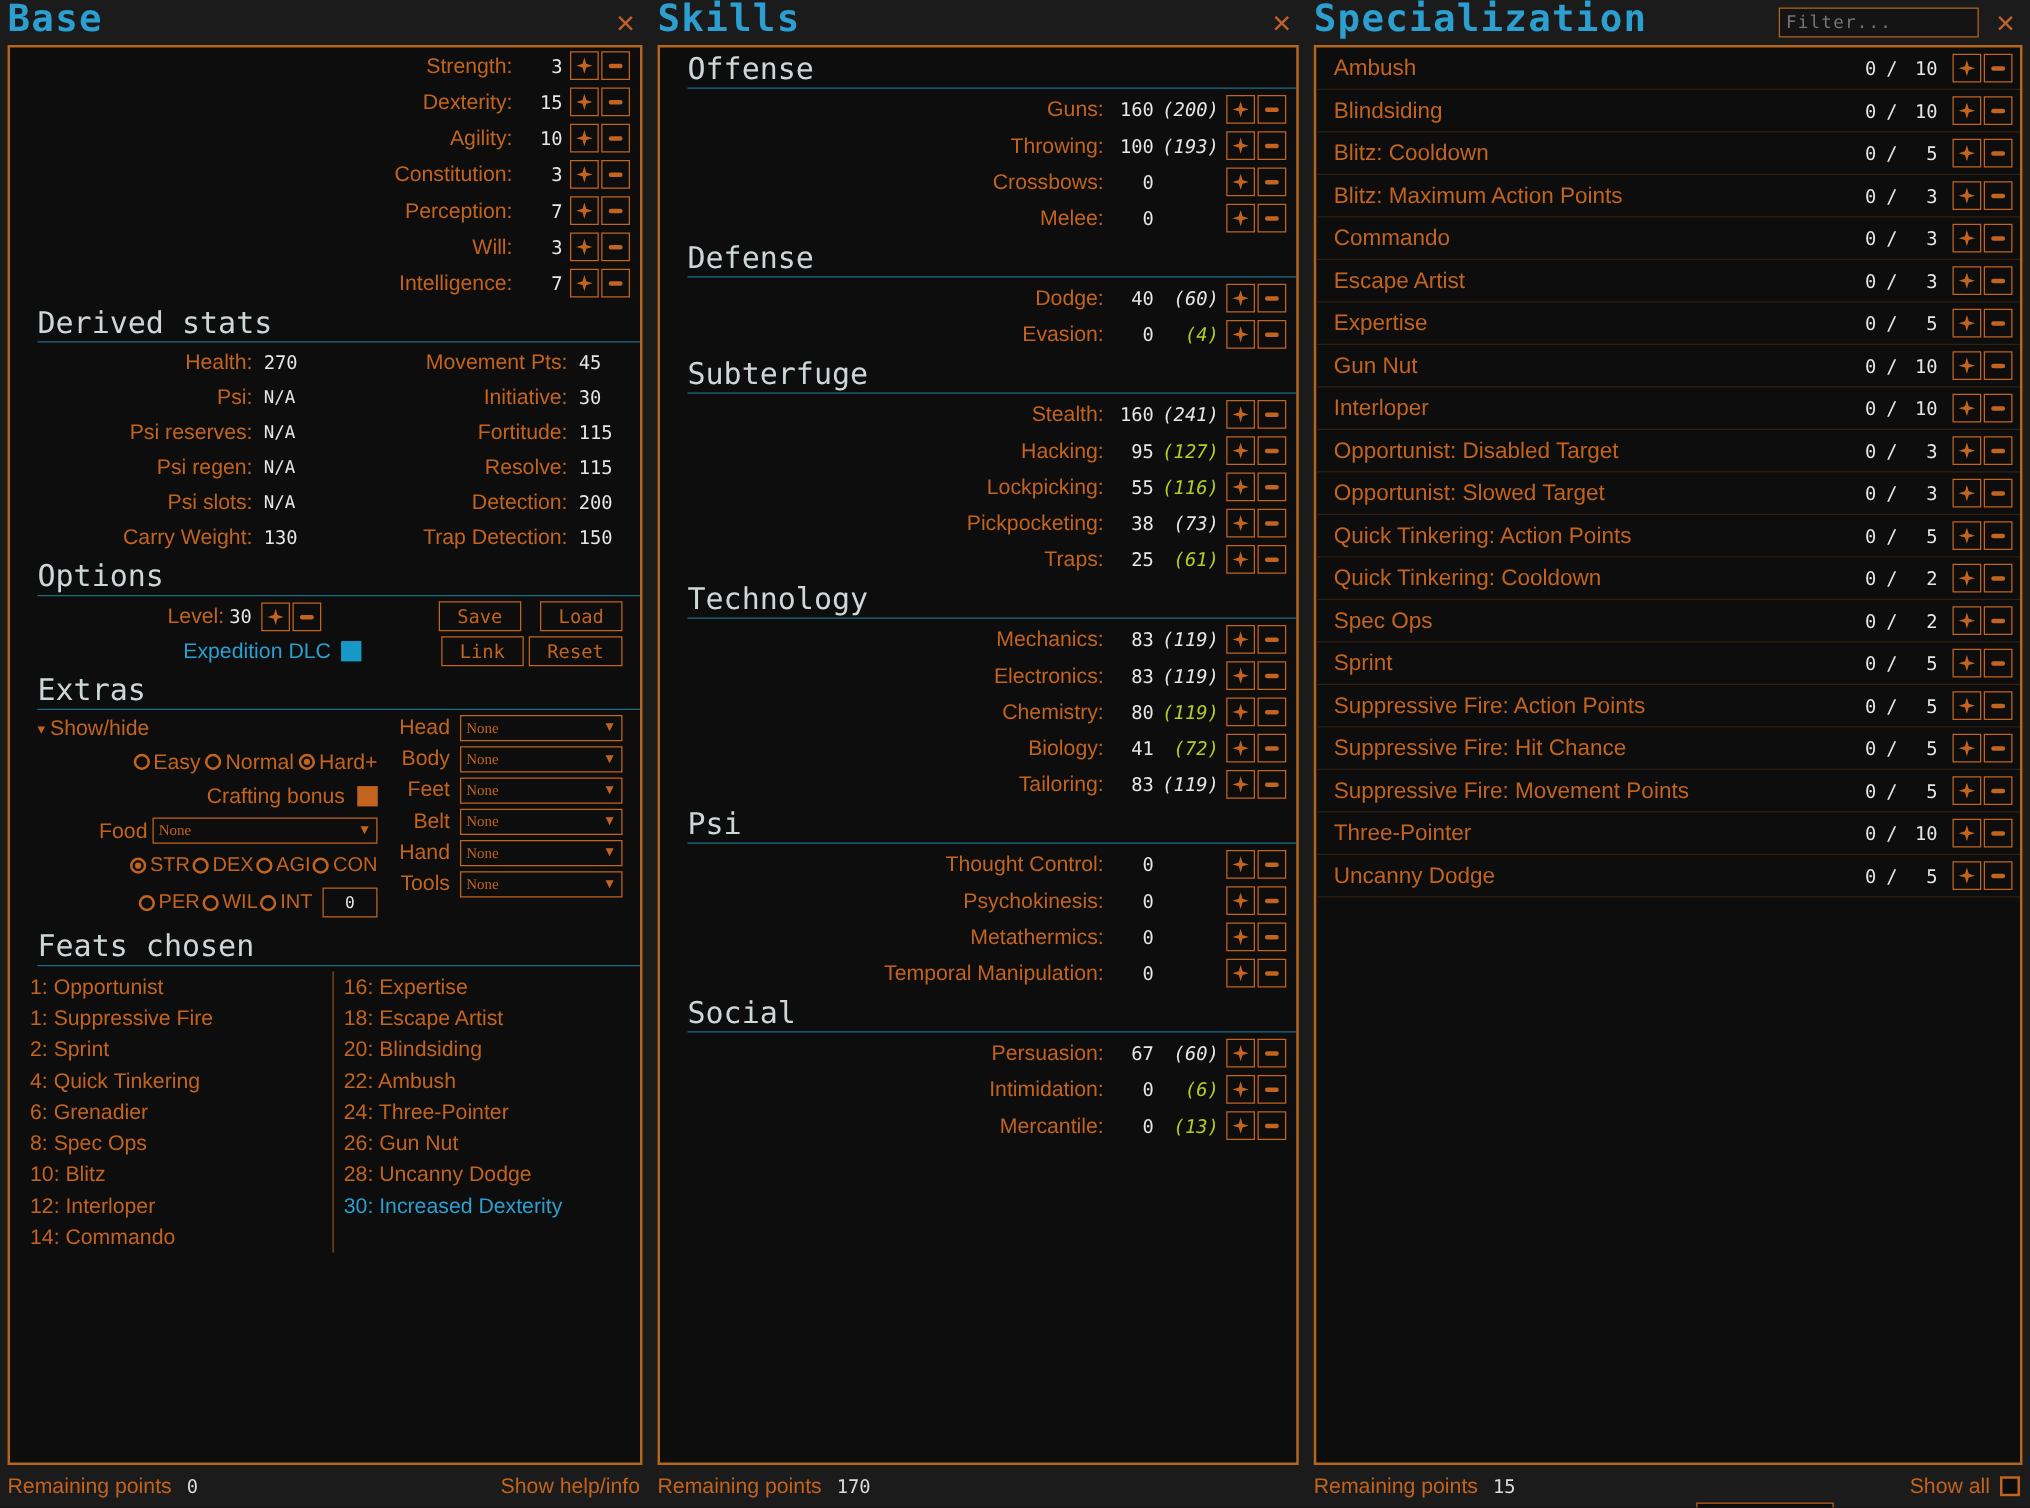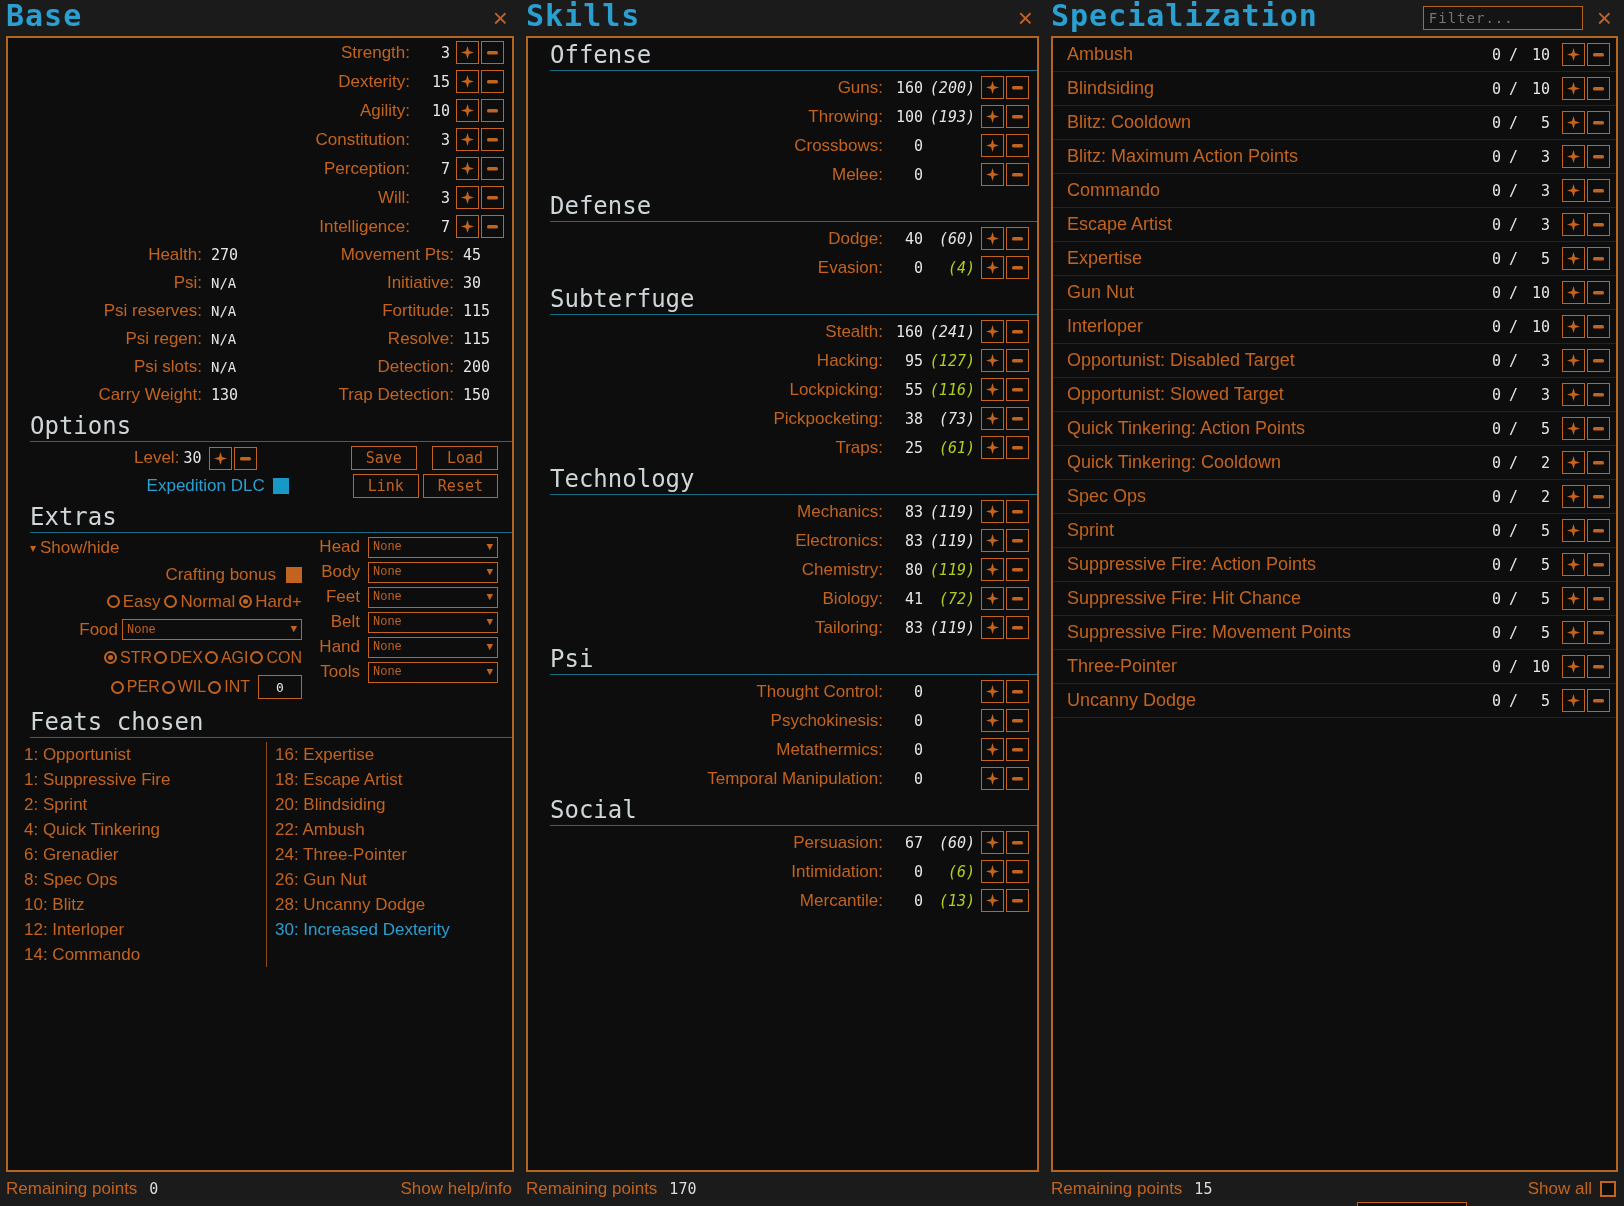--- a/index.html
+++ b/index.html
@@ -264,21 +264,21 @@
   .radio-item.compact .lbl { font-size: 16px; }
 
   .sel-row { display: flex; align-items: center; justify-content: flex-end; gap: 8px; height: 24px; margin-bottom: 1px; }
   .sel-row .lbl { font-size: 17px; }
   .select {
     width: 130px; height: 21px;
     border: 1px solid #c2641f;
     background: #0d0d0d;
     color: #c2641f;
     font-size: 12px;
-    font-family: Liberation Mono, monospace;
+    font-family: Liberation Serif, serif;
     display: flex; align-items: center;
     padding: 0 4px;
     cursor: pointer;
     position: relative;
     justify-content: space-between;
   }
   .select .caret { color: #c2641f; font-size: 11px; line-height: 11px; }
   .select.wide { width: 180px; }
   .numbox {
     width: 44px; height: 24px;
@@ -457,20 +457,24 @@
             </div>
           <div class="btn-sq">
               <svg width="15" height="15" viewBox="0 0 15 15">
                 <rect x="2" y="6" width="11" height="3.5" rx="1.6" fill="#c2641f"></rect>
               </svg>
             </div>
         </div>
       </div>
     </div>
 
+    <div class="section-head">
+      <span class="txt">Derived stats</span>
+      <span class="rule"></span>
+    </div>
     <div class="derived-grid">
       <div class="drow">
         <span class="lbl">Health:</span>
         <span class="dval">270</span>
       </div>
       <div class="drow">
         <span class="lbl">Movement Pts:</span>
         <span class="dval">45</span>
       </div>
       <div class="drow">
@@ -560,37 +564,37 @@
     </div>
 
     <div class="extras">
       <div class="extras-left">
         <div class="showhide">
           <span style="font-size:12px;">▾</span>
           <span>Show/hide</span>
         </div>
 
         <div class="radio-line">
-          <span class="lbl">Crafting bonus</span>
-          <span class="chk on-orange" style="margin-left:6px;"></span>
-        </div>
-
-        <div class="radio-line">
           <div class="radio-item">
             <span class="radio"></span>
             <span class="lbl">Easy</span>
           </div>
           <div class="radio-item">
             <span class="radio"></span>
             <span class="lbl">Normal</span>
           </div>
           <div class="radio-item">
             <span class="radio on"></span>
             <span class="lbl">Hard+</span>
           </div>
+        </div>
+
+        <div class="radio-line">
+          <span class="lbl">Crafting bonus</span>
+          <span class="chk on-orange" style="margin-left:6px;"></span>
         </div>
 
         <div class="radio-line" style="height:29px;">
           <span class="lbl">Food</span>
           <div class="select wide">
             <span>None</span>
             <span class="caret">▼</span>
           </div>
         </div>
 

